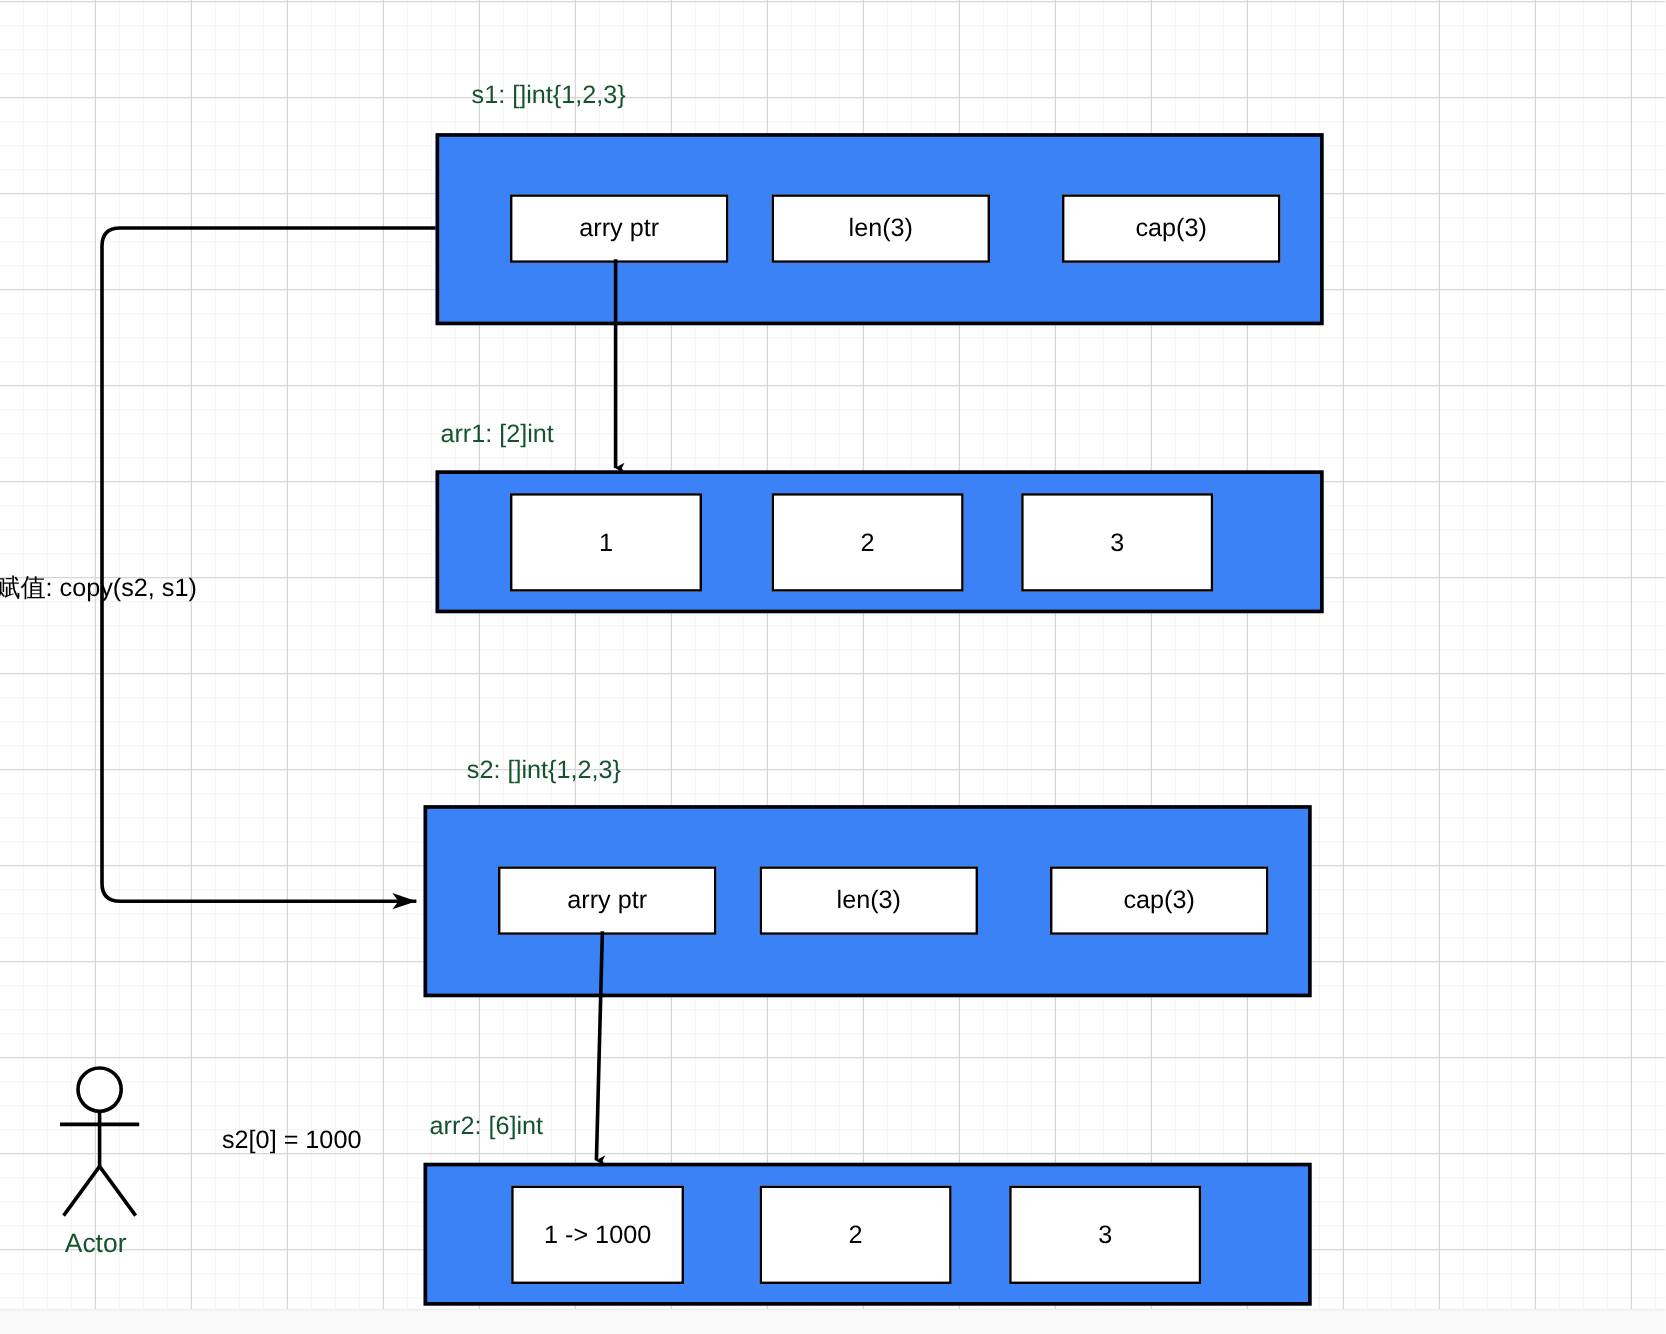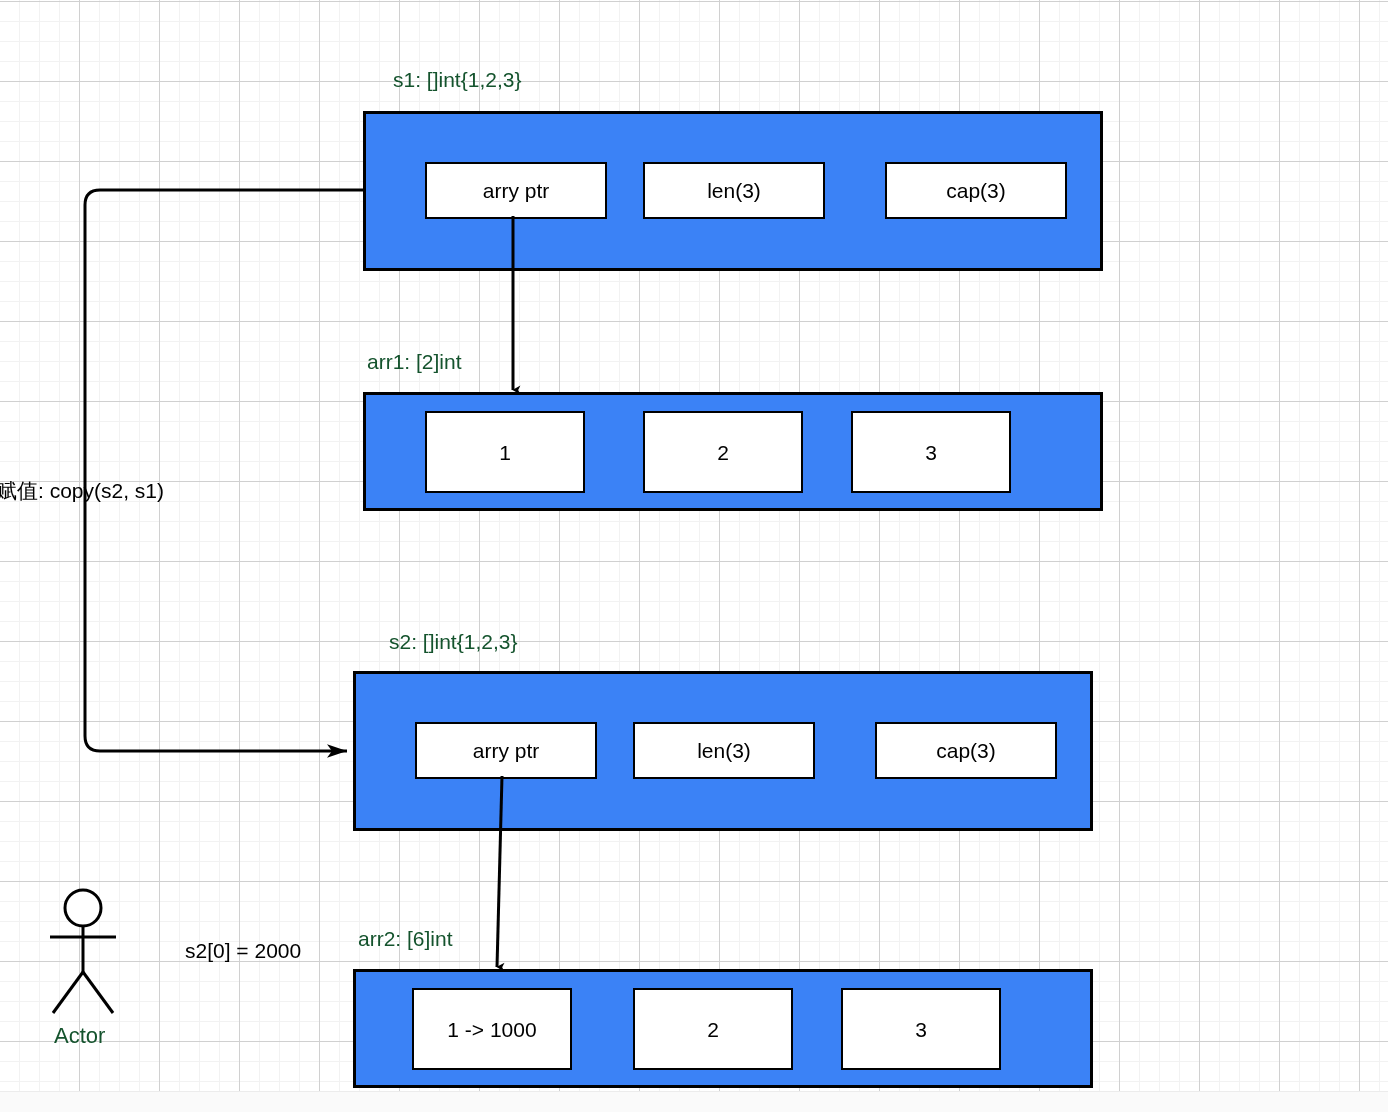--- a/index.html
+++ b/index.html
@@ -145,21 +145,21 @@
       <span>len(3)</span>
     </div>
     <div class="cell-box" style="left:519px; top:48px; width:182px; height:57px;">
       <span>cap(3)</span>
     </div>
   </div>
 
   <div class="box-label" style="left:358px; top:928px;">arr2: [6]int</div>
 
   <div class="outer-box" id="arr2-box" style="left:353px; top:969px; width:740px; height:119px;">
-    <div class="cell-box" style="left:56px; top:16px; width:160px; height:82px;">
+    <div class="cell-box" style="left:70px; top:16px; width:144px; height:82px;">
       <span>1 -&gt; 1000</span>
     </div>
     <div class="cell-box" style="left:277px; top:16px; width:160px; height:82px;">
       <span>2</span>
     </div>
     <div class="cell-box" style="left:485px; top:16px; width:160px; height:82px;">
       <span>3</span>
     </div>
   </div>
 
@@ -183,17 +183,17 @@
       <circle cx="83" cy="908" r="18" fill="#ffffff" stroke="#000000" stroke-width="3"></circle>
       <line x1="83" y1="926" x2="83" y2="972" stroke="#000000" stroke-width="3"></line>
       <line x1="50" y1="937" x2="116" y2="937" stroke="#000000" stroke-width="3"></line>
       <line x1="83" y1="972" x2="53" y2="1013" stroke="#000000" stroke-width="3"></line>
       <line x1="83" y1="972" x2="113" y2="1013" stroke="#000000" stroke-width="3"></line>
     </g>
   </svg>
 
   <div class="free-label" style="left:-4px; top:480px;">赋值: copy(s2, s1)</div>
 
-  <div class="free-label" style="left:185px; top:940px;">s2[0] = 2000</div>
+  <div class="free-label" style="left:185px; top:940px;">s2[0] = 1000</div>
 
   <div class="actor-label" style="left:54px; top:1025px;">Actor</div>
 
 </div>
 
 </body></html>

